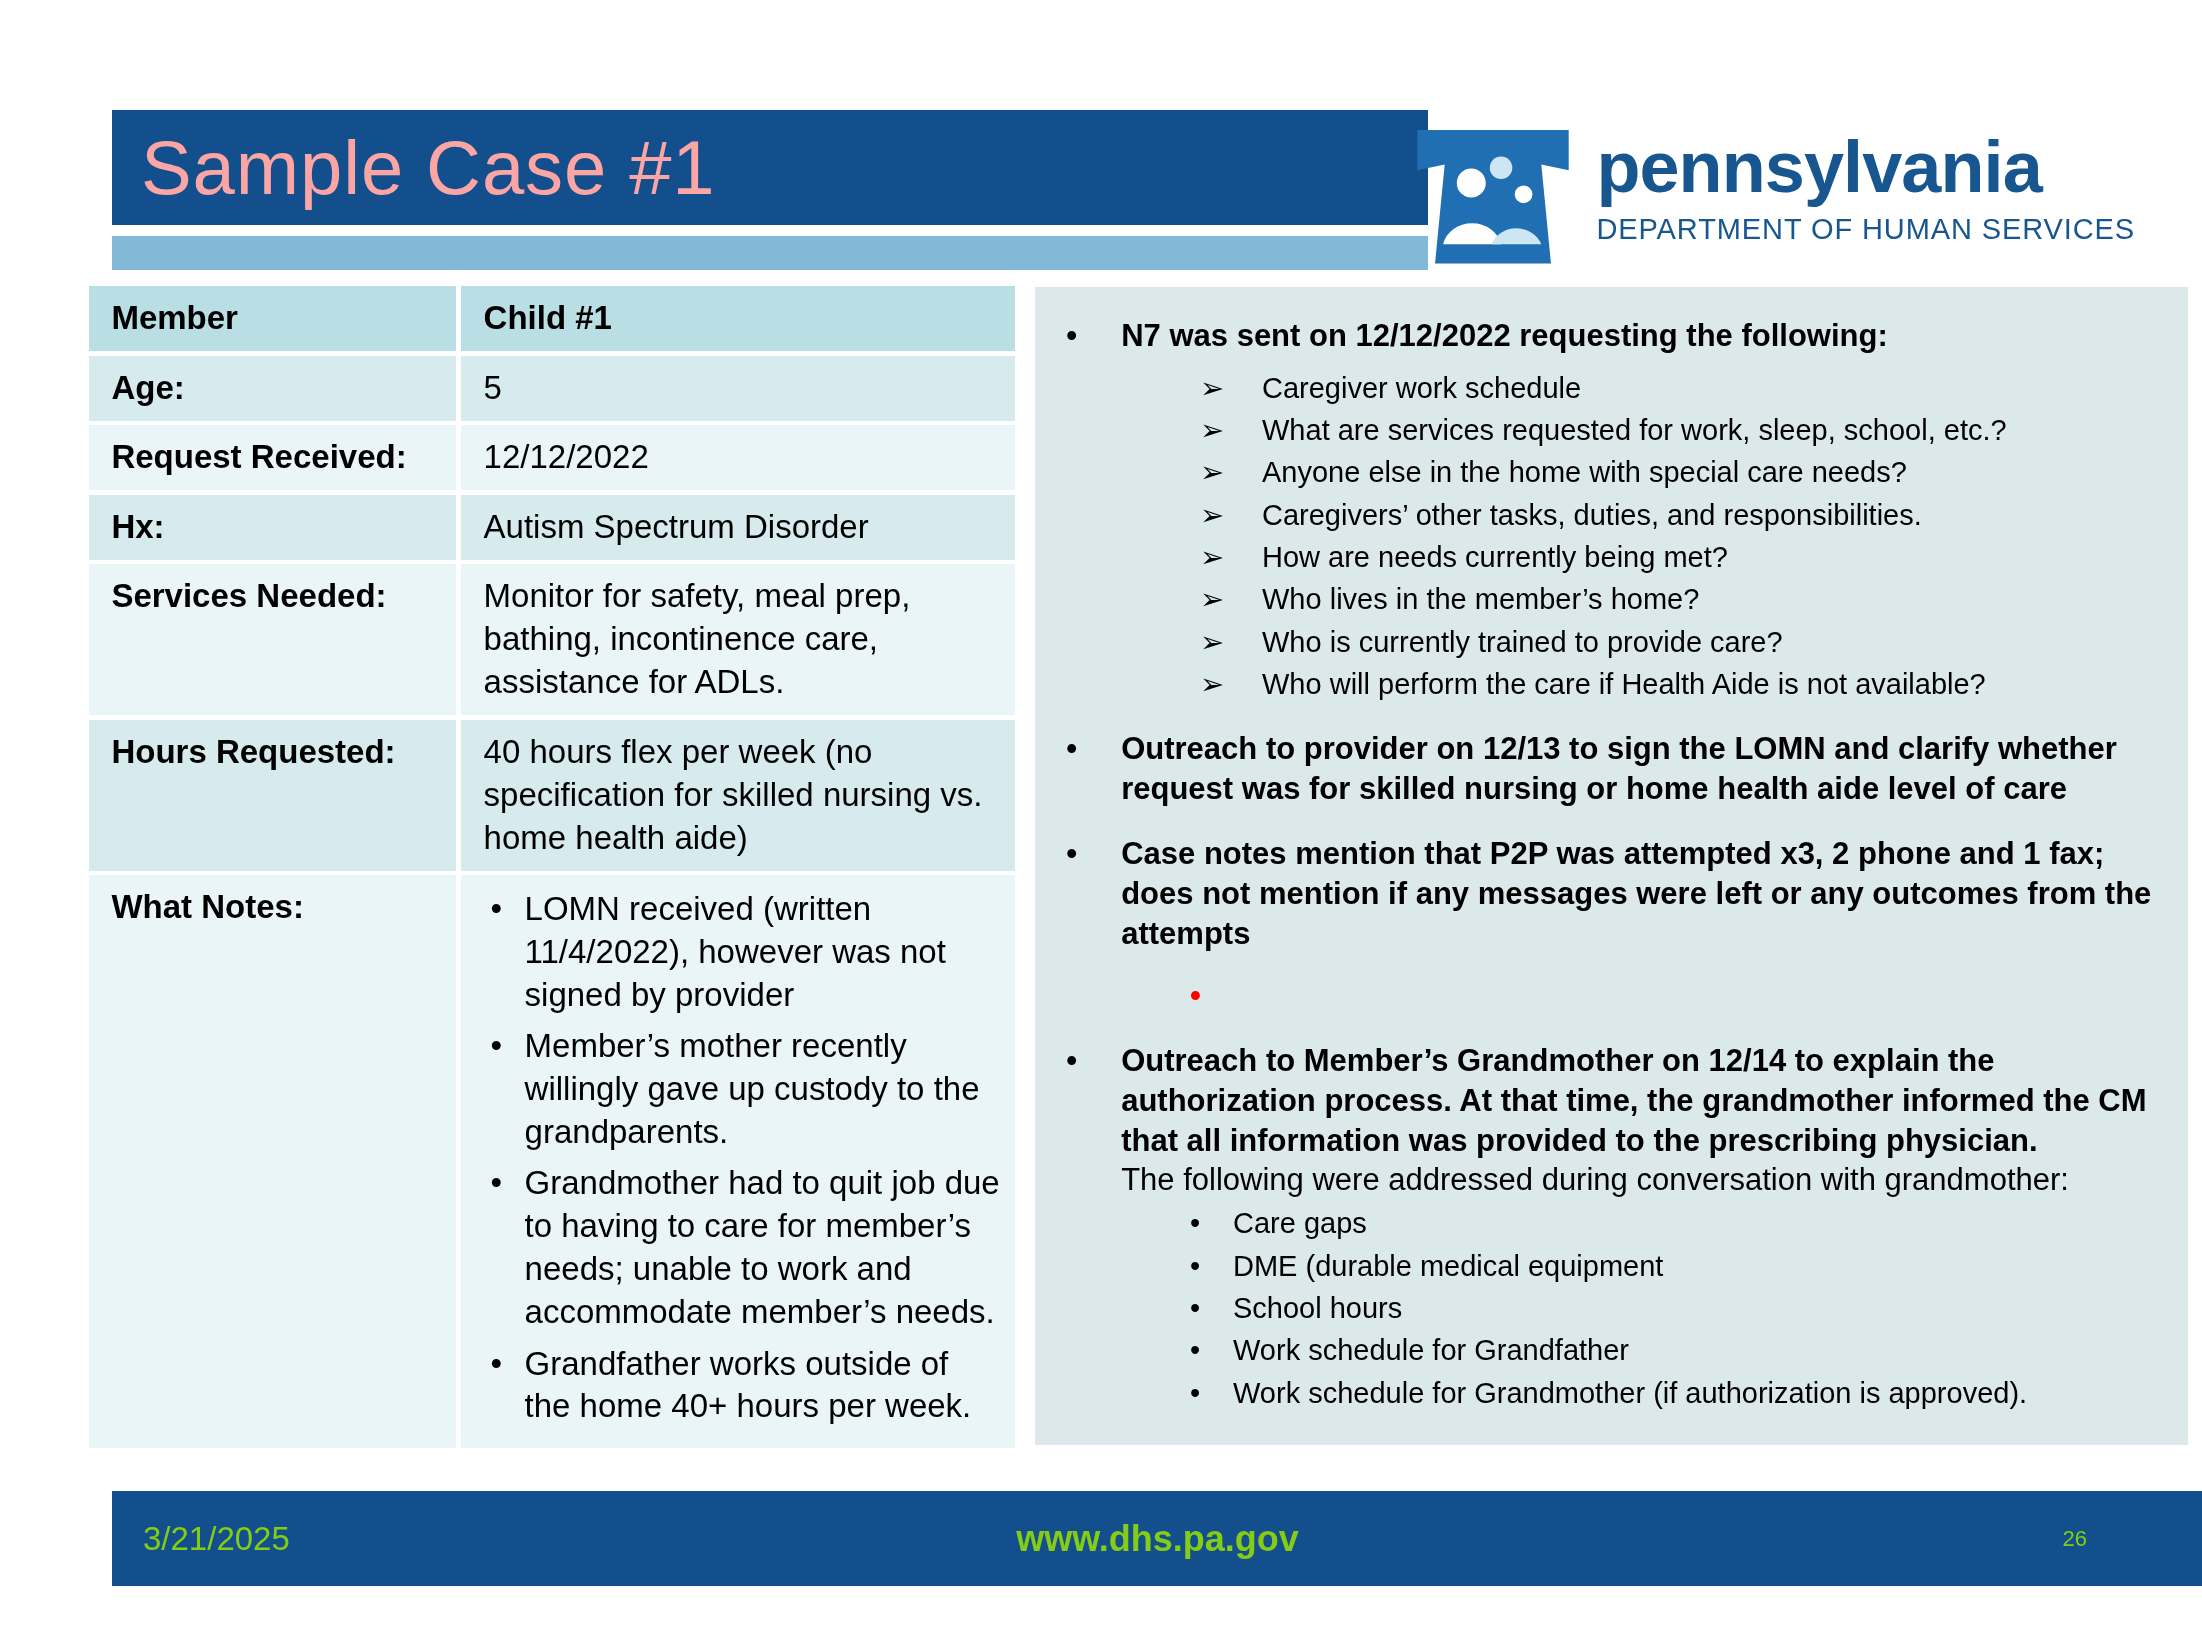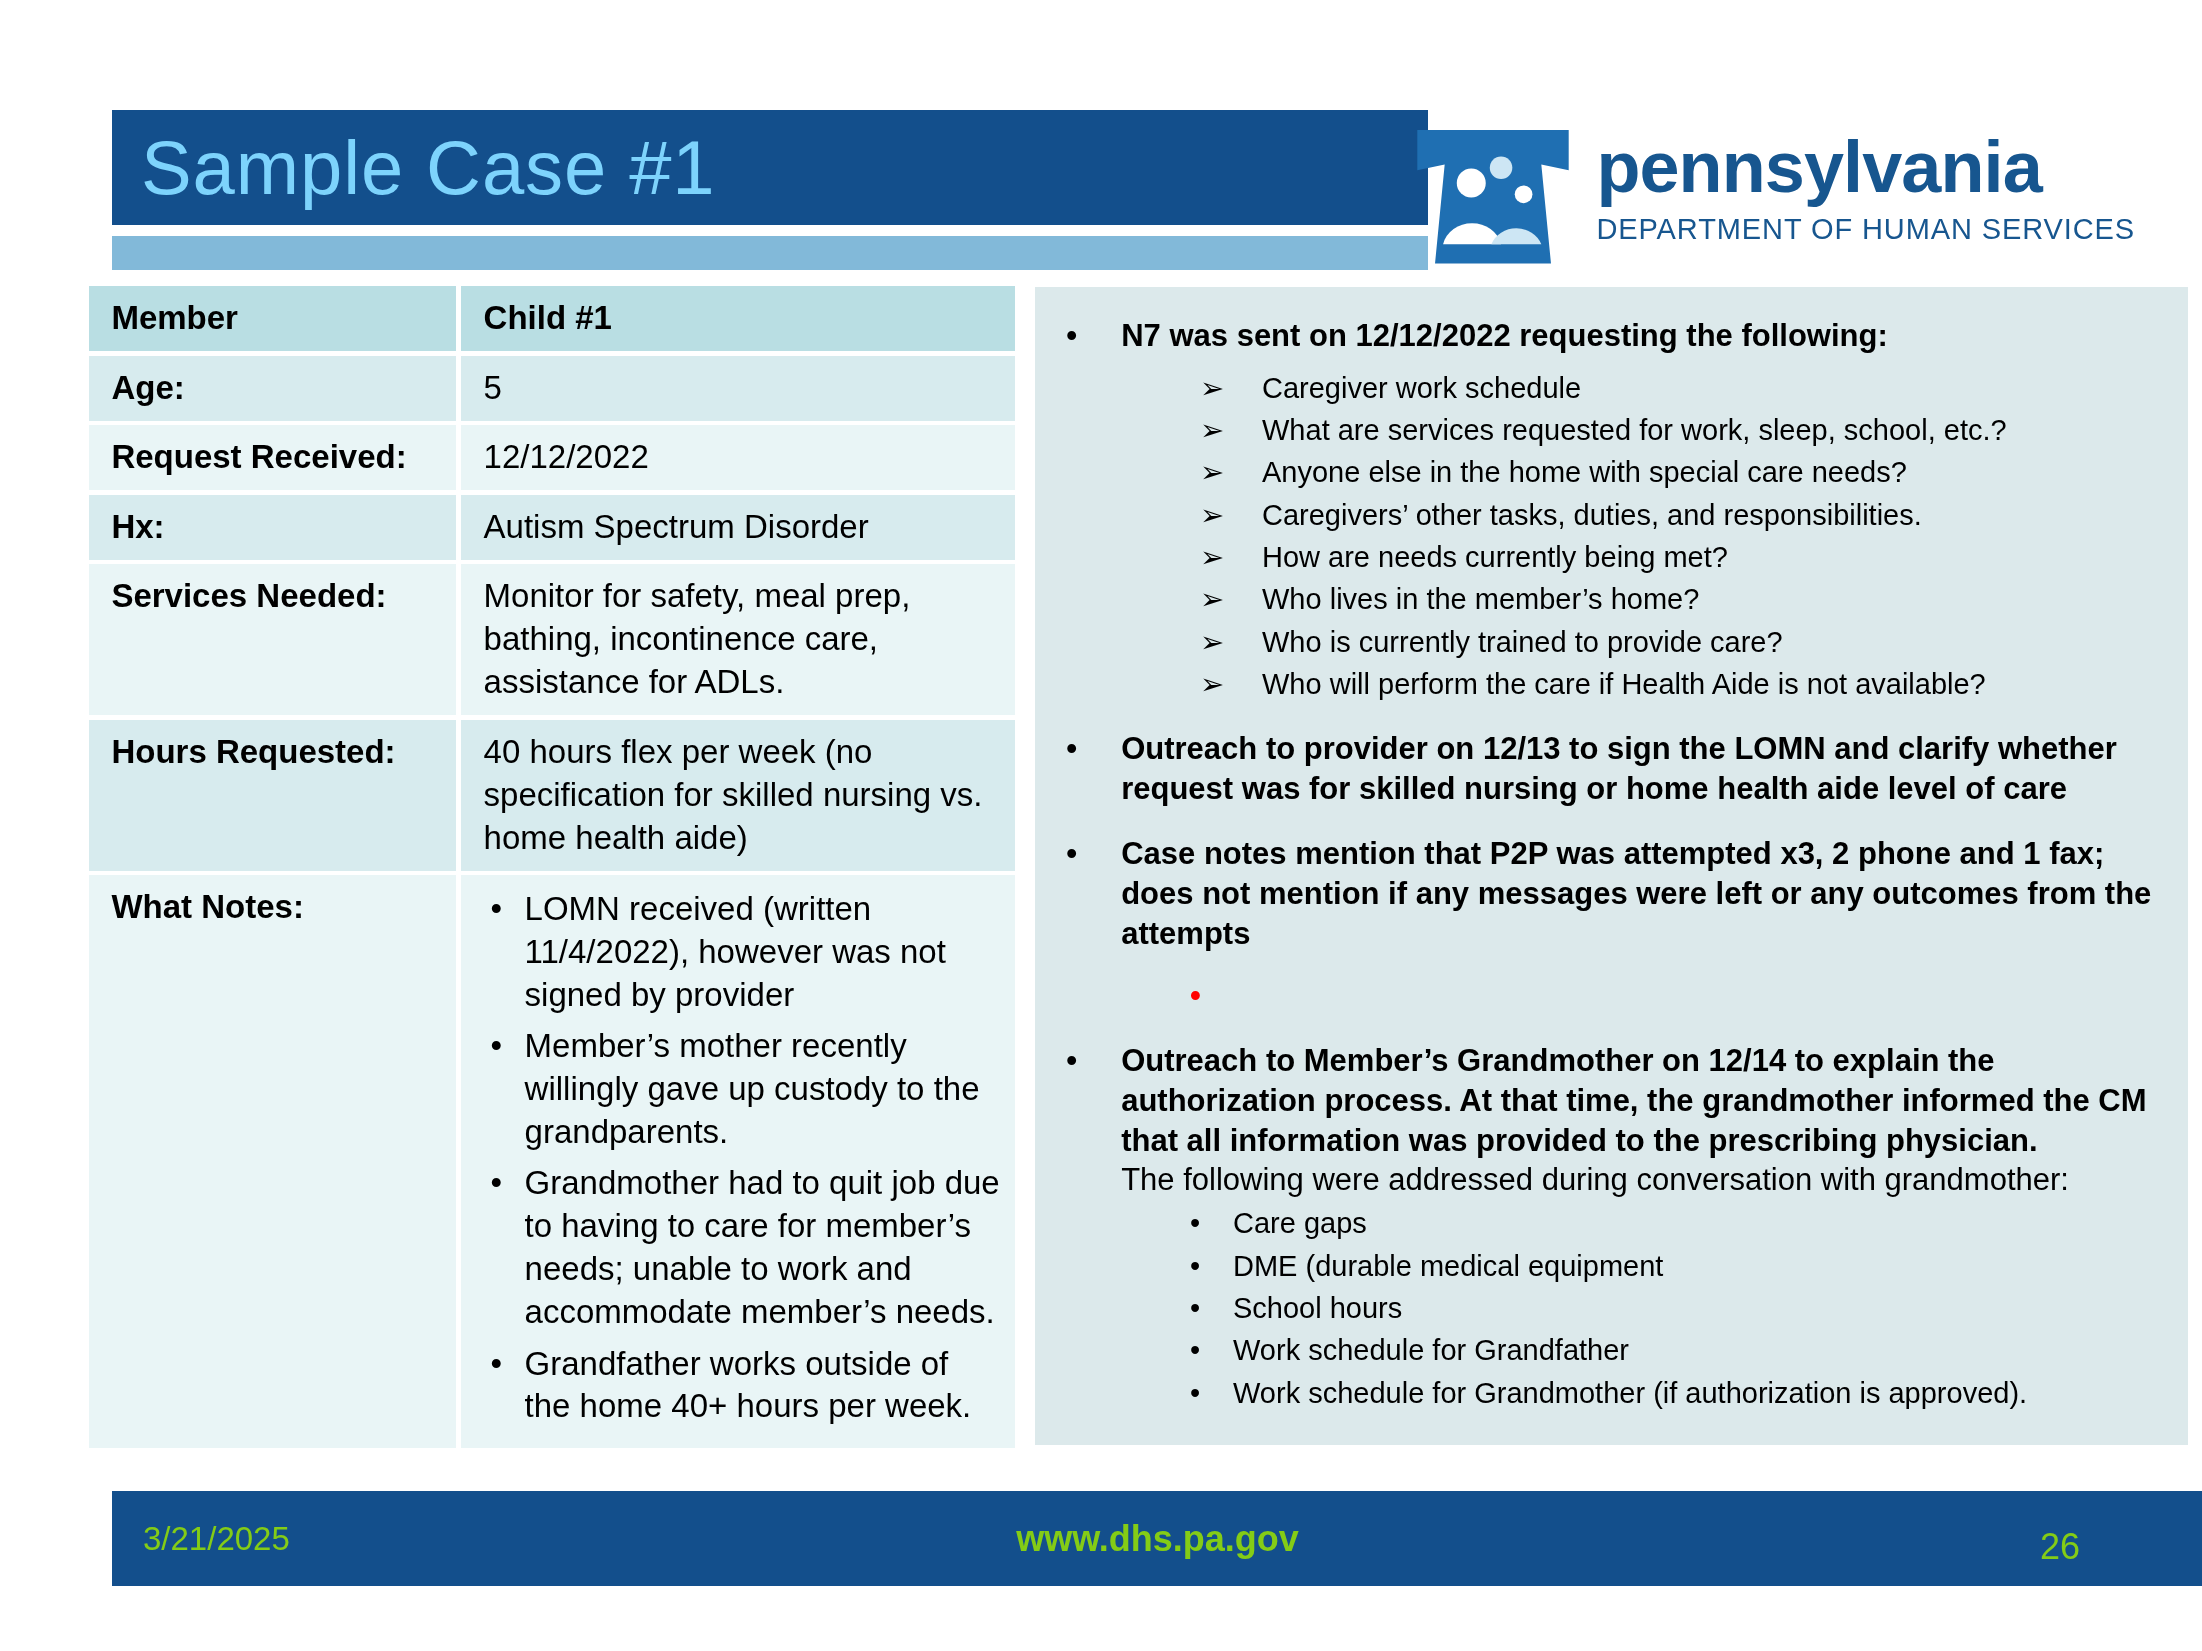--- a/index.html
+++ b/index.html
@@ -11,21 +11,21 @@
     --header-blue:#134F8C; --accent-blue:#82B9D9;
     --table-header-bg:#B9DEE3; --table-row-a:#D7EBEE; --table-row-b:#E9F5F6;
     --panel-bg:#DCE9EB; --logo-blue:#17568F; --keystone-blue:#1F6FB2; --alert-red:#FF0000;
   }
 
   
   .title-bar {
     position:absolute; left:112px; top:110px; width:1316px; height:115px;
     background:var(--header-blue); display:flex; align-items:center; padding-left:29px;
   }
-  .title { color:#7dd3fc; font-size:76px; font-weight:400; letter-spacing:0.9px; }
+  .title { color:#fca5a5; font-size:76px; font-weight:400; letter-spacing:0.9px; }
   .accent-stripe {
     position:absolute; left:112px; top:236px; width:1316px; height:34px;
     background:var(--accent-blue);
   }
 
   
   .logo { position:absolute; left:1412px; top:117px; display:flex; align-items:flex-start; gap:22.4px; }
   .keystone { width:162px; height:153px; }
   .keystone .ks { fill:var(--keystone-blue); }
   .logo-text { display:flex; flex-direction:column; padding-top:13.8px; }
@@ -65,21 +65,21 @@
   .lv3 .marker { width:43px; }
   .b { font-weight:bold; }
   .reg { font-weight:400; }
   .red { color:var(--alert-red); }
   .nl { display:block; }
 
   
   .footer { position:absolute; left:112px; top:1491px; width:2091px; height:95px; background:var(--header-blue); color:#84cc16; }
   .f-date { position:absolute; left:31px; top:50%; transform:translateY(-50%); font-size:33px; }
   .f-url  { position:absolute; left:0; right:0; top:50%; transform:translateY(-50%); text-align:center; font-size:36px; font-weight:bold; }
-  .f-page { position:absolute; right:123px; top:50%; transform:translateY(-50%); font-size:36px;margin-top:8px; }
+  .f-page { position:absolute; right:116px; top:50%; transform:translateY(-50%); font-size:22px; }
 </style>
 </head>
 <body>
 
 <div class="slide" style="--header-blue: #134F8C; --accent-blue: #82B9D9; --table-header-bg: #B9DEE3; --table-row-a: #D7EBEE; --table-row-b: #E9F5F6; --panel-bg: #DCE9EB; --logo-blue: #17568F; --keystone-blue: #1F6FB2; --alert-red: #FF0000;">
 
   <div class="title-bar">
     <div class="title">Sample Case #1</div>
   </div>
   <div class="accent-stripe"></div>

